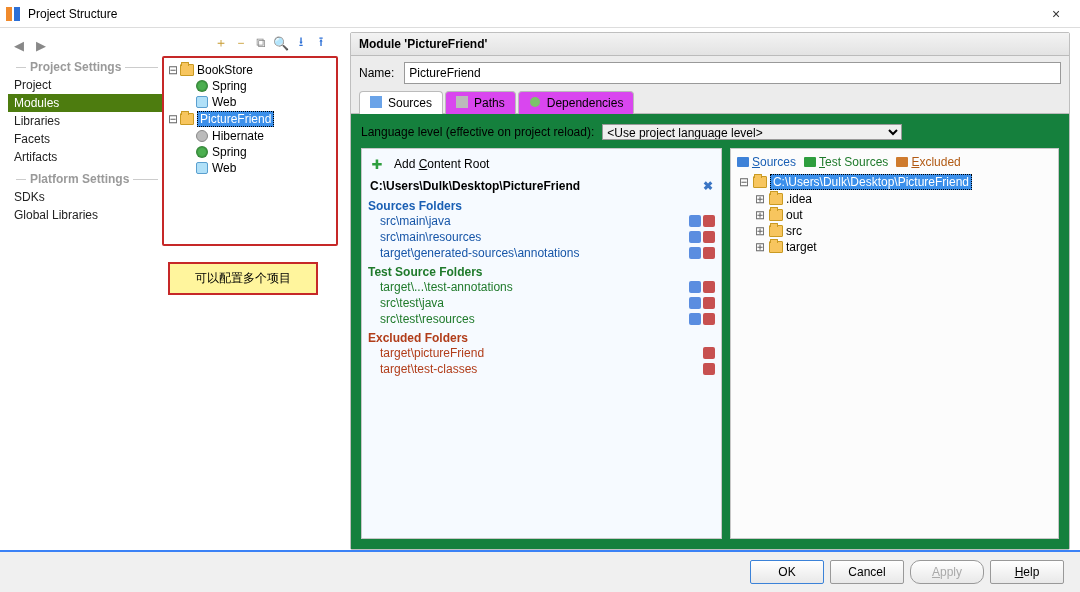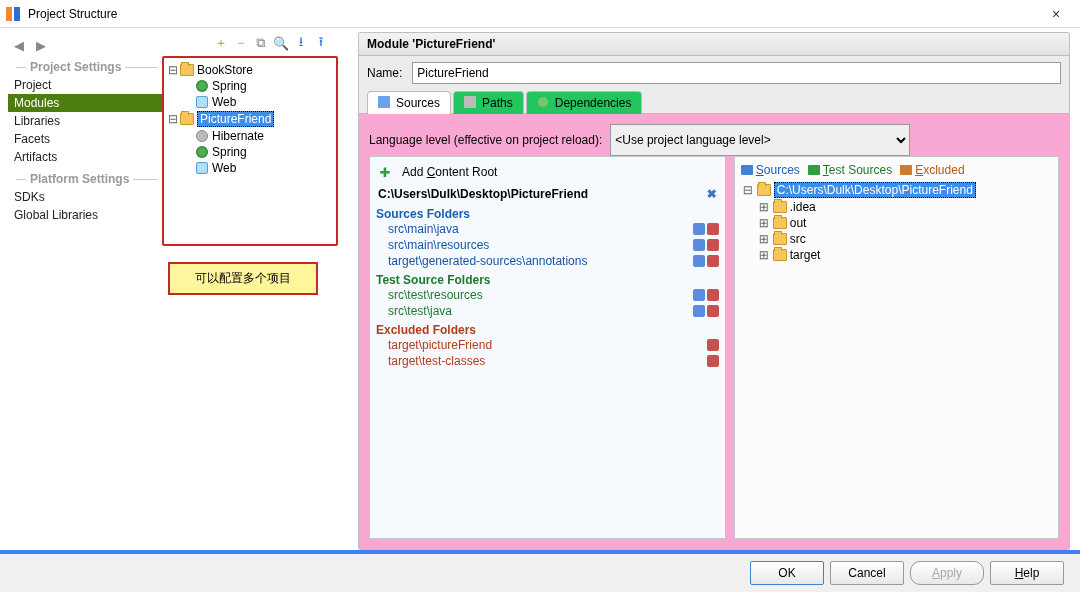--- a/index.html
+++ b/index.html
@@ -8,21 +8,21 @@
 
 .titlebar { height: 28px; display: flex; align-items: center; padding: 0 4px; border-bottom: 1px solid #ddd; }
 .titlebar .app-icon { width: 18px; height: 18px; margin-right: 6px; display:flex; align-items:center; justify-content:center; }
 .titlebar .title { flex: 1; }
 .titlebar .close { width: 40px; text-align: center; font-size: 14px; color: #333; cursor: pointer; }
 
 
 .content { display: flex; height: calc(100% - 28px - 42px); }
 .left-col { width: 162px; padding: 8px 0 0 8px; }
 .mid-col  { width: 180px; padding: 6px 4px 0 0; }
-.right-col{ flex: 1; border: 1px solid #bfbfbf; border-radius: 2px; margin: 4px 10px 0 16px; background: #ececec; display:flex; flex-direction:column; }
+.right-col{ flex: 1; border: 1px solid #bfbfbf; border-radius: 2px; margin: 4px 10px 0 8px; background: #ececec; display:flex; flex-direction:column; }
 
 
 .left-toolbar { display: flex; gap: 4px; padding-left: 2px; margin-bottom: 6px; }
 .ico { width: 18px; height: 18px; display: flex; align-items: center; justify-content: center; font-size: 13px; color: #888; }
 .mid-toolbar { display:flex; gap:2px; justify-content:flex-end; padding-right:8px; margin-bottom:4px; }
 
 
 .group-header { color: #9a9a9a; font-weight: bold; margin: 6px 0 2px 4px; position: relative; display:flex; align-items:center;}
 .group-header::before, .group-header::after { content:""; flex:0 0 10px; border-top:1px solid #ccc; margin:0 4px;}
 .group-header::after { flex:1; }
@@ -45,27 +45,27 @@
 .tree .label { }
 .tree .selected-node > .label { background:#3b8fea; color:#fff; border:1px dotted #000; padding:0 2px;}
 
 .annotation-box { border:2px solid #c62828; background:#fff59d; text-align:center; padding: 6px 4px; margin:16px 20px 0 6px; color:#000; }
 
 
 .right-header { background: linear-gradient(#f3f3f3,#e3e3e3); padding: 4px 8px; font-weight: bold; border-bottom:1px solid #bbb; }
 .name-row { display:flex; align-items:center; padding:6px 8px; gap:10px; background:#ececec;}
 .name-row input { flex:1; border:1px solid #999; padding:2px 4px; height:22px; background:#fff;}
 .tabs { display:flex; padding:0 8px; background:#ececec; border-bottom:1px solid #bbb; }
-.tab { display:flex; align-items:center; gap:4px; padding:4px 10px; border:1px solid #bbb; border-bottom:none; border-radius:4px 4px 0 0; background:#22c55e; margin-right:2px; cursor:pointer; position:relative; top:1px;}
+.tab { display:flex; align-items:center; gap:4px; padding:4px 10px; border:1px solid #bbb; border-bottom:none; border-radius:4px 4px 0 0; background:#d946ef; margin-right:2px; cursor:pointer; position:relative; top:1px;}
 .tab.active { background:#fff; font-weight:normal;}
 .tab .ticon { width:14px;height:14px;display:inline-block;}
-.tab-body { flex:1; background:#f9a8d4; padding:10px 10px; display:flex; flex-direction:column; overflow:hidden;}
+.tab-body { flex:1; background:#15803d; padding:10px 10px; display:flex; flex-direction:column; gap:8px; overflow:hidden;}
 
 .lang-row { display:flex; align-items:center; gap:8px; }
-.lang-row select { flex: 0 0 300px; height:32px; border:1px solid #999;}
+.lang-row select { flex: 0 0 300px; height:16px; border:1px solid #999;}
 .panels { flex:1; display:flex; gap:8px; min-height:0;}
 .panel-left, .panel-right { border:1px solid #c7c7c7; background:#fcfcfc; padding:4px; overflow:auto;}
 .panel-left { flex:1.1; background: #f6faff; }
 .panel-right { flex:1; }
 
 .panel-header { display:flex; align-items:center; gap:8px; padding:2px 2px 4px; }
 .mark { display:inline-flex; align-items:center; gap:3px; }
 .mark .sq { width:12px;height:10px;border-radius:1px;display:inline-block;}
 .sources-c { background:#3f82d8; }
 .tests-c   { background:#2e9e3e; }
@@ -91,21 +91,21 @@
 
 
 .rtree ul { list-style:none; padding-left:16px;}
 .rtree > ul { padding-left: 2px; }
 .rtree li { padding:1px 0; display:flex; align-items:center; white-space:nowrap; cursor:pointer;}
 .rtree .folder-icon { margin-left: 2px; }
 .rtree .toggler { width:14px; text-align:center; color:#666;}
 .rtree li.root > .label { background:#3b8fea; color:#fff; padding:0 2px; border:1px dotted #000;}
 
 
-.button-bar { height:42px; display:flex; justify-content:flex-end; align-items:center; gap:6px; padding:0 16px; background:#f0f0f0; border-top:4px solid #3b82f6;}
+.button-bar { height:42px; display:flex; justify-content:flex-end; align-items:center; gap:6px; padding:0 16px; background:#f0f0f0; border-top:2px solid #3b82f6;}
 .btn { min-width:74px; padding:4px 14px; border:1px solid #999; background:linear-gradient(#fff,#e8e8e8); border-radius:2px; cursor:pointer;}
 .btn.primary { border-color:#3b82d8; }
 .btn.disabled { color:#aaa; cursor:default;border-radius:10px;}
 
 u { text-decoration: underline; }
 </style>
 </head>
 <body>
 
 <div class="titlebar">
@@ -267,28 +267,35 @@
                 <span>target\generated-sources\annotations</span>
                 <span class="icons">
                   <span class="mini p"></span>
                   <span class="mini x"></span>
                 </span>
               </div>
             </div>
           <div class="section-title tst">Test Source Folders</div>
           <div id="tst-folders">
               <div class="path-row tst">
-                <span>src\test\resources</span>
+                <span>target\...\test-annotations</span>
                 <span class="icons">
                   <span class="mini p"></span>
                   <span class="mini x"></span>
                 </span>
               </div>
               <div class="path-row tst">
                 <span>src\test\java</span>
+                <span class="icons">
+                  <span class="mini p"></span>
+                  <span class="mini x"></span>
+                </span>
+              </div>
+              <div class="path-row tst">
+                <span>src\test\resources</span>
                 <span class="icons">
                   <span class="mini p"></span>
                   <span class="mini x"></span>
                 </span>
               </div>
             </div>
           <div class="section-title exc">Excluded Folders</div>
           <div id="exc-folders">
               <div class="path-row exc">
                 <span>target\pictureFriend</span>

